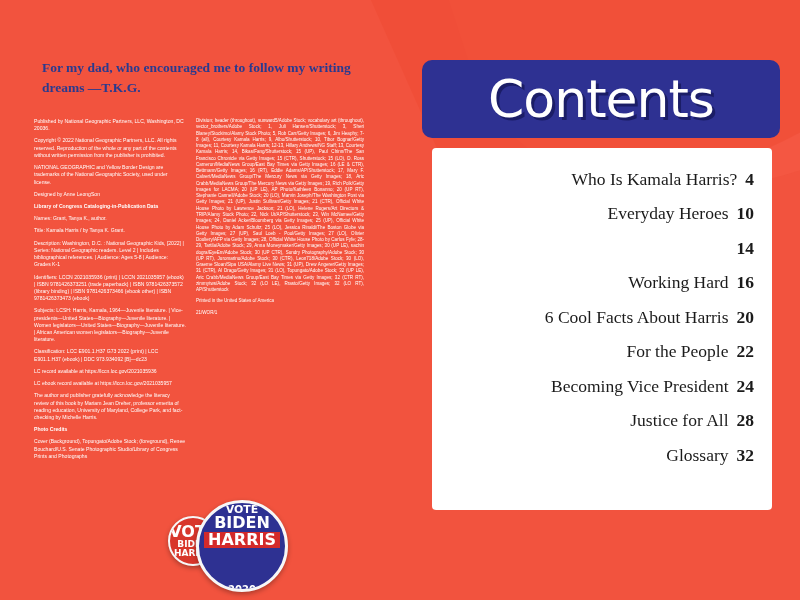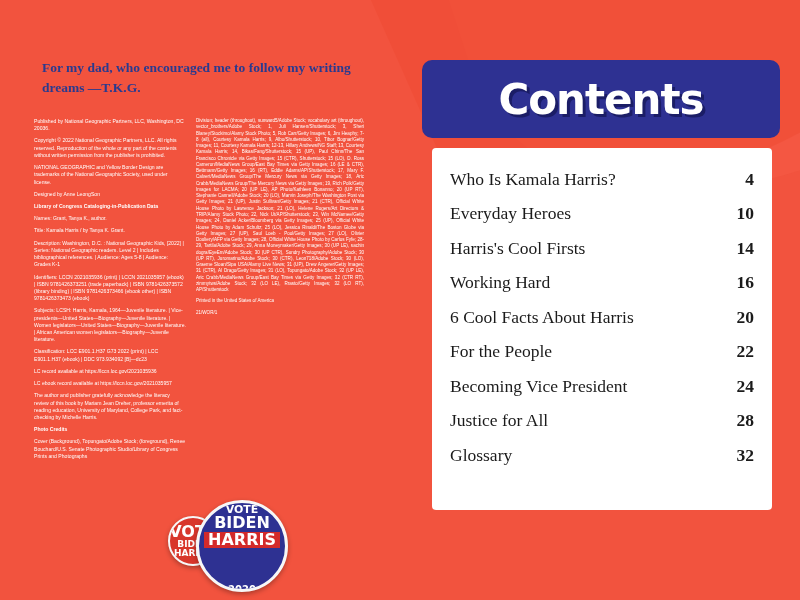--- a/index.html
+++ b/index.html
@@ -112,40 +112,40 @@
     height: 78px;
     background: #2e3192;
     border-radius: 10px;
     display: flex;
     align-items: center;
     justify-content: center;
   }
   .contents-title {
     color: #ffffff;
     font-family: "DejaVu Sans", sans-serif;
-    font-weight: bold;
-    font-size: 42px;
+    font-weight: normal;
+    font-size: 52px;
     letter-spacing: -1px;
     text-shadow: 3px 3px 0 #1b1d66;
   }
   .toc-panel {
     position: absolute;
     left: 32px;
     top: 148px;
     width: 340px;
     height: 362px;
     background: #ffffff;
     border-radius: 4px;
     padding: 14px 18px 10px 18px;
     box-sizing: border-box;
   }
   .toc-row {
     display: flex;
     align-items: baseline;
-    justify-content: space-between;
+    justify-content: flex-end;
     font-family: "Liberation Serif", serif;
     color: #1b1b1b;
     font-size: 17.5px;
     line-height: 1.0;
     padding: 8.5px 0;
   }
   .toc-row .t {
     white-space: nowrap;
   }
   .toc-row .p {
@@ -278,21 +278,20 @@
     <div class="toc-panel">
       <div class="toc-row">
         <span class="t">Who Is Kamala Harris?</span>
         <span class="p">4</span>
       </div>
       <div class="toc-row">
         <span class="t">Everyday Heroes</span>
         <span class="p">10</span>
       </div>
       <div class="toc-row">
-        <span class="t">Harris's Cool Firsts</span>
         <span class="p">14</span>
       </div>
       <div class="toc-row">
         <span class="t">Working Hard</span>
         <span class="p">16</span>
       </div>
       <div class="toc-row">
         <span class="t">6 Cool Facts About Harris</span>
         <span class="p">20</span>
       </div>

